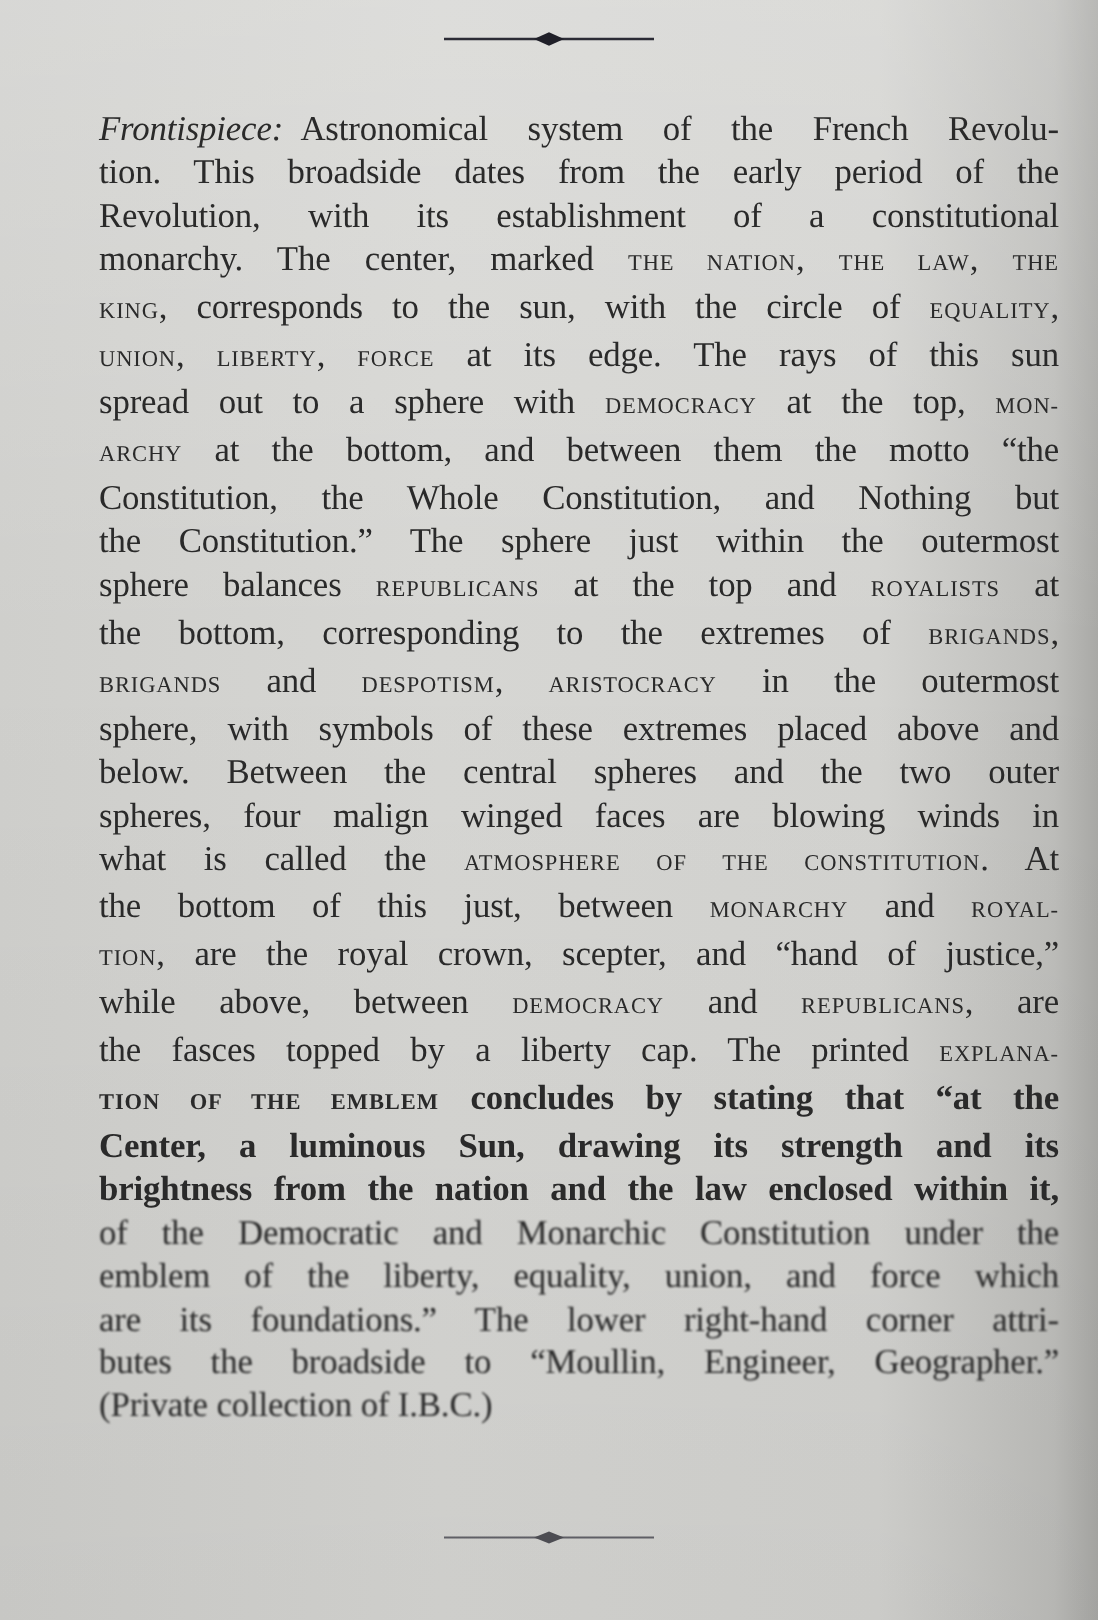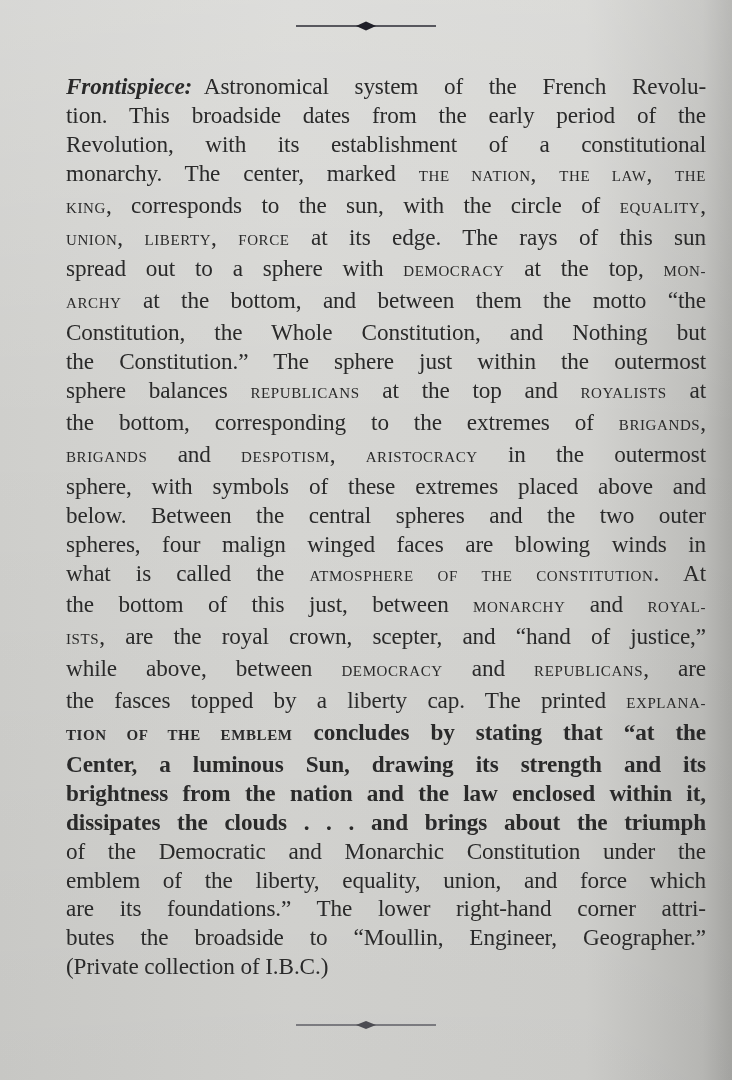--- a/index.html
+++ b/index.html
@@ -24,21 +24,21 @@
     .ornament.bottom { top: 1019px; }
     .ornament.bottom svg { opacity: 0.75; }
     .caption {
       position: absolute; left: 66px; top: 72px; width: 640px;
       font-size: 23.2px; line-height: 28.9px;
       text-align: justify;
       letter-spacing: -0.1px;
     }
     .line { display: block; white-space: nowrap; text-align-last: justify; }
     .line.last { text-align-last: left; }
-    .label { font-style: italic; font-weight: bold; }
+    .label { font-style: italic; }
     .sc { font-size: 15px; letter-spacing: 0.6px; }
     .blur { filter: blur(0.4px); font-weight: bold; }
     .blur2 { filter: blur(0.7px); }
   </style>
 </head>
 <body>
 
 <div class="page-shade"></div>
 
 <div class="ornament top">
@@ -60,27 +60,26 @@
     <span class="line"><span>Constitution, the Whole Constitution, and Nothing but</span></span>
     <span class="line"><span>the Constitution.” The sphere just within the outermost</span></span>
     <span class="line"><span>sphere balances </span><span class="sc">REPUBLICANS</span><span> at the top and </span><span class="sc">ROYALISTS</span><span> at</span></span>
     <span class="line"><span>the bottom, corresponding to the extremes of </span><span class="sc">BRIGANDS</span><span>,</span></span>
     <span class="line"><span class="sc">BRIGANDS</span><span> and </span><span class="sc">DESPOTISM</span><span>, </span><span class="sc">ARISTOCRACY</span><span> in the outermost</span></span>
     <span class="line"><span>sphere, with symbols of these extremes placed above and</span></span>
     <span class="line"><span>below. Between the central spheres and the two outer</span></span>
     <span class="line"><span>spheres, four malign winged faces are blowing winds in</span></span>
     <span class="line"><span>what is called the </span><span class="sc">ATMOSPHERE OF THE CONSTITUTION</span><span>. At</span></span>
     <span class="line"><span>the bottom of this just, between </span><span class="sc">MONARCHY</span><span> and </span><span class="sc">ROYAL-</span></span>
-    <span class="line"><span class="sc">ISTS</span><span>, are the royal crown, scepter, and “hand of justice,”</span></span>
+    <span class="line"><span class="sc">TION</span><span>, are the royal crown, scepter, and “hand of justice,”</span></span>
     <span class="line"><span>while above, between </span><span class="sc">DEMOCRACY</span><span> and </span><span class="sc">REPUBLICANS</span><span>, are</span></span>
     <span class="line"><span>the fasces topped by a liberty cap. The printed </span><span class="sc">EXPLANA-</span></span>
     <span class="line blur"><span class="sc">TION OF THE EMBLEM</span><span> concludes by stating that “at the</span></span>
     <span class="line blur"><span>Center, a luminous Sun, drawing its strength and its</span></span>
     <span class="line blur"><span>brightness from the nation and the law enclosed within it,</span></span>
-    <span class="line blur"><span>dissipates the clouds  .  .  .  and brings about the triumph</span></span>
     <span class="line blur2"><span>of the Democratic and Monarchic Constitution under the</span></span>
     <span class="line blur2"><span>emblem of the liberty, equality, union, and force which</span></span>
     <span class="line blur2"><span>are its foundations.” The lower right-hand corner attri-</span></span>
     <span class="line blur2"><span>butes the broadside to “Moullin, Engineer, Geographer.”</span></span>
     <span class="line last blur2"><span>(Private collection of I.B.C.)</span></span>
   </div>
 
 <div class="ornament bottom">
   <svg width="140" height="12" viewBox="0 0 140 12">
     <line x1="0" y1="6" x2="140" y2="6" stroke="#3a3a44" stroke-width="1.4"></line>

